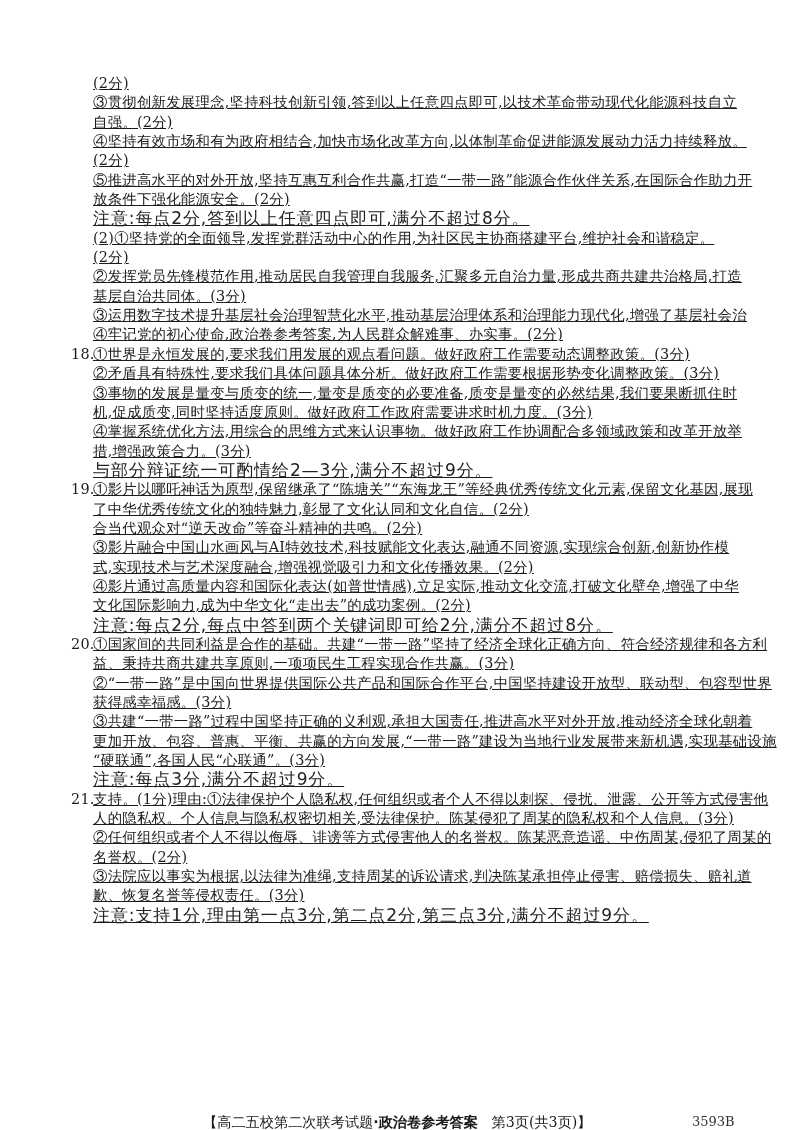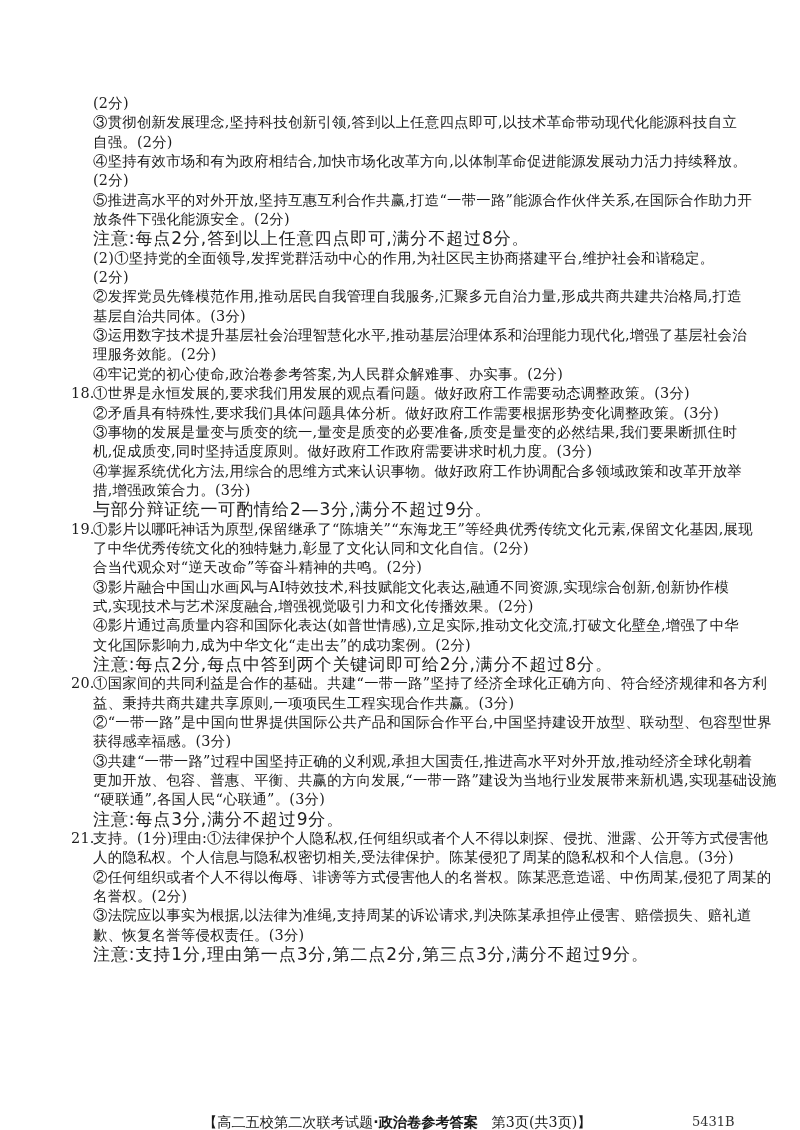--- a/index.html
+++ b/index.html
@@ -1,21 +1,21 @@
 <!DOCTYPE html>
 <html><head>
 <meta charset="utf-8">
 <style>
   html, body { margin: 0; padding: 0; }
   body {
     width: 800px; height: 1130px; background: #ffffff; position: relative; overflow: hidden;
     font-family: "DejaVu Serif", "Liberation Serif", serif; color: #1c1c1c;
   }
   .page { position: absolute; left: 0; top: 0; width: 800px; height: 1130px; }
-  .content { position: absolute; left: 93px; top: 94px; width: 640px; font-size: 14.4px; line-height: 19.35px; letter-spacing: 0.25px; }
+  .content { position: absolute; left: 93px; top: 74px; width: 640px; font-size: 14.4px; line-height: 19.35px; letter-spacing: 0.25px; text-decoration: underline; }
   .line { white-space: nowrap; height: 19.35px; position: relative; }
   .qnum { position: absolute; left: -22px; top: 0; }
   .note { font-family: "DejaVu Sans", "Liberation Sans", sans-serif; font-size: 17px; letter-spacing: 0.9px; color: #222; }
   .footer { position: absolute; left: 203px; top: 1113px; font-size: 14.2px; white-space: nowrap; color: #1a1a1a; }
   .footer .bold { font-family: "DejaVu Sans", "Liberation Sans", sans-serif; font-weight: bold; }
   .code { position: absolute; left: 692px; top: 1114px; font-size: 13px; color: #333; }
 </style>
 </head>
 <body>
 
@@ -27,21 +27,20 @@
       <div class="line"><span>④坚持有效市场和有为政府相结合,加快市场化改革方向,以体制革命促进能源发展动力活力持续释放。</span></div>
       <div class="line"><span>(2分)</span></div>
       <div class="line"><span>⑤推进高水平的对外开放,坚持互惠互利合作共赢,打造“一带一路”能源合作伙伴关系,在国际合作助力开</span></div>
       <div class="line"><span>放条件下强化能源安全。(2分)</span></div>
       <div class="line note"><span>注意:每点2分,答到以上任意四点即可,满分不超过8分。</span></div>
       <div class="line"><span>(2)①坚持党的全面领导,发挥党群活动中心的作用,为社区民主协商搭建平台,维护社会和谐稳定。</span></div>
       <div class="line"><span>(2分)</span></div>
       <div class="line"><span>②发挥党员先锋模范作用,推动居民自我管理自我服务,汇聚多元自治力量,形成共商共建共治格局,打造</span></div>
       <div class="line"><span>基层自治共同体。(3分)</span></div>
       <div class="line"><span>③运用数字技术提升基层社会治理智慧化水平,推动基层治理体系和治理能力现代化,增强了基层社会治</span></div>
-      <div class="line"><span>理服务效能。(2分)</span></div>
       <div class="line"><span>④牢记党的初心使命,政治卷参考答案,为人民群众解难事、办实事。(2分)</span></div>
       <div class="line"><span class="qnum">18.</span><span>①世界是永恒发展的,要求我们用发展的观点看问题。做好政府工作需要动态调整政策。(3分)</span></div>
       <div class="line"><span>②矛盾具有特殊性,要求我们具体问题具体分析。做好政府工作需要根据形势变化调整政策。(3分)</span></div>
       <div class="line"><span>③事物的发展是量变与质变的统一,量变是质变的必要准备,质变是量变的必然结果,我们要果断抓住时</span></div>
       <div class="line"><span>机,促成质变,同时坚持适度原则。做好政府工作政府需要讲求时机力度。(3分)</span></div>
       <div class="line"><span>④掌握系统优化方法,用综合的思维方式来认识事物。做好政府工作协调配合多领域政策和改革开放举</span></div>
       <div class="line"><span>措,增强政策合力。(3分)</span></div>
       <div class="line note"><span>与部分辩证统一可酌情给2—3分,满分不超过9分。</span></div>
       <div class="line"><span class="qnum">19.</span><span>①影片以哪吒神话为原型,保留继承了“陈塘关”“东海龙王”等经典优秀传统文化元素,保留文化基因,展现</span></div>
       <div class="line"><span>了中华优秀传统文化的独特魅力,彰显了文化认同和文化自信。(2分)</span></div>
@@ -64,14 +63,14 @@
       <div class="line"><span>②任何组织或者个人不得以侮辱、诽谤等方式侵害他人的名誉权。陈某恶意造谣、中伤周某,侵犯了周某的</span></div>
       <div class="line"><span>名誉权。(2分)</span></div>
       <div class="line"><span>③法院应以事实为根据,以法律为准绳,支持周某的诉讼请求,判决陈某承担停止侵害、赔偿损失、赔礼道</span></div>
       <div class="line"><span>歉、恢复名誉等侵权责任。(3分)</span></div>
       <div class="line note"><span>注意:支持1分,理由第一点3分,第二点2分,第三点3分,满分不超过9分。</span></div>
     </div>
 
   <div class="footer">
     <span>【</span><span>高二五校第二次联考试题</span><span class="bold">·</span><span class="bold">政治卷参考答案</span>&nbsp;&nbsp;&nbsp;<span>第3页(共3页)</span><span>】</span>
   </div>
-  <div class="code">5431B</div>
+  <div class="code">3593B</div>
 </div>
 
 </body></html>

